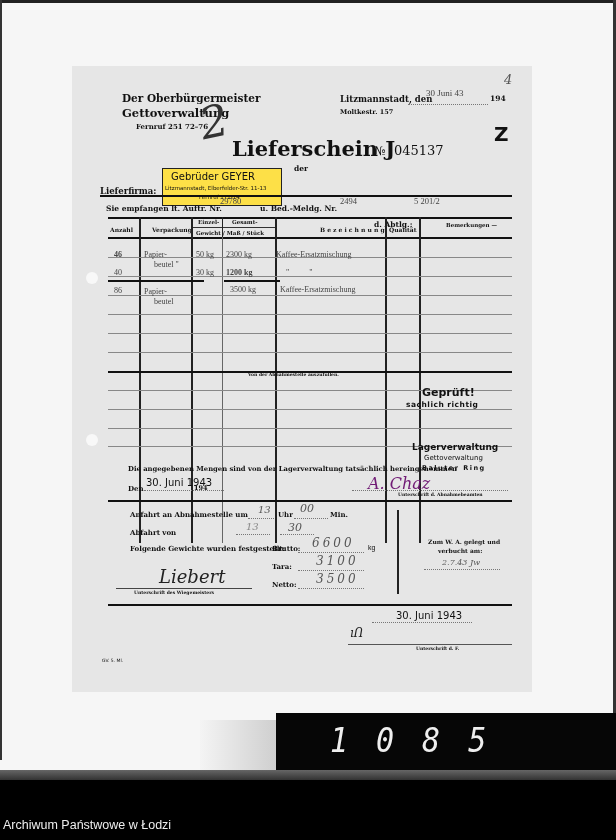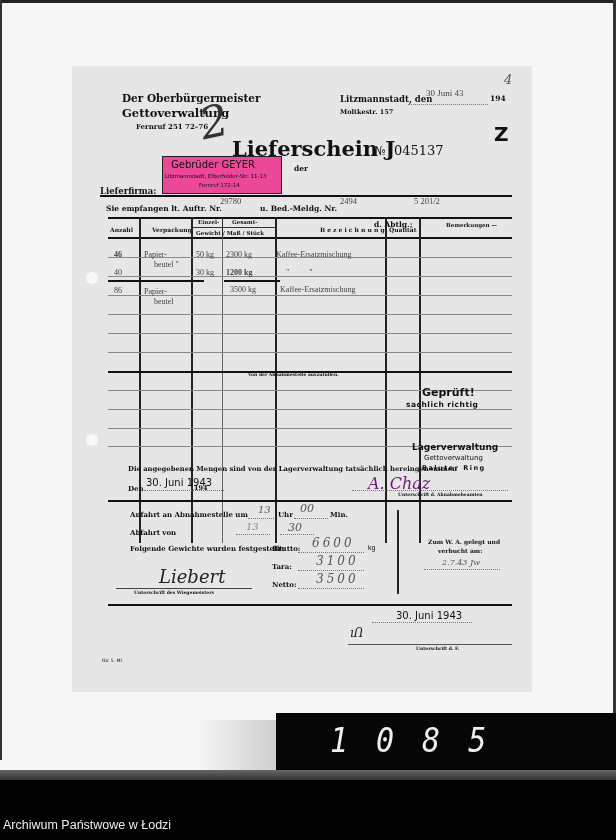--- a/index.html
+++ b/index.html
@@ -10,21 +10,21 @@
   .paper{position:absolute;left:72px;top:66px;width:460px;height:626px;background:#e6e6e6;}
   .t{position:absolute;white-space:nowrap;}
   .frak{font-family:"DejaVu Serif",serif;font-weight:bold;}
   .mono{font-family:Liberation Serif, serif;color:#444;}
   .hand{font-family:"DejaVu Serif",serif;font-style:italic;color:#555;}
   .stamp{font-family:"DejaVu Sans",sans-serif;font-weight:bold;}
   .hl{position:absolute;height:1px;background:#888;}
   .hl.thick{height:2px;background:#111;}
   .vl{position:absolute;width:1.5px;background:#222;}
   .dot{position:absolute;border-bottom:1px dotted #777;}
-  .box{position:absolute;border:1.5px solid #222;background:#ec4899;}
+  .box{position:absolute;border:1.5px solid #222;background:#fde047;margin-top:12px;}
   .punch{position:absolute;width:12px;height:12px;border-radius:50%;background:#f8f8f8;}
   .counter{position:absolute;left:276px;top:713px;width:340px;height:57px;background:#060606;}
   .seg{position:absolute;top:22px;font-family:"DejaVu Sans Mono",monospace;color:#eee;font-size:30px;letter-spacing:28px;font-style:italic;transform:scaleY(1.1);}
   .shade{position:absolute;left:200px;top:720px;width:76px;height:50px;background:linear-gradient(90deg,#f4f4f4,#cfcfcf);}
   .strip{position:absolute;left:0;top:770px;width:616px;height:10px;background:linear-gradient(#666,#333);}
   .footer{position:absolute;left:0;top:780px;width:616px;height:60px;background:#000;}
   .footer-label{position:absolute;left:3px;top:38px;color:#eee;font-family:"Liberation Sans",sans-serif;font-size:12.5px;}
 </style>
 </head>
 <body>

